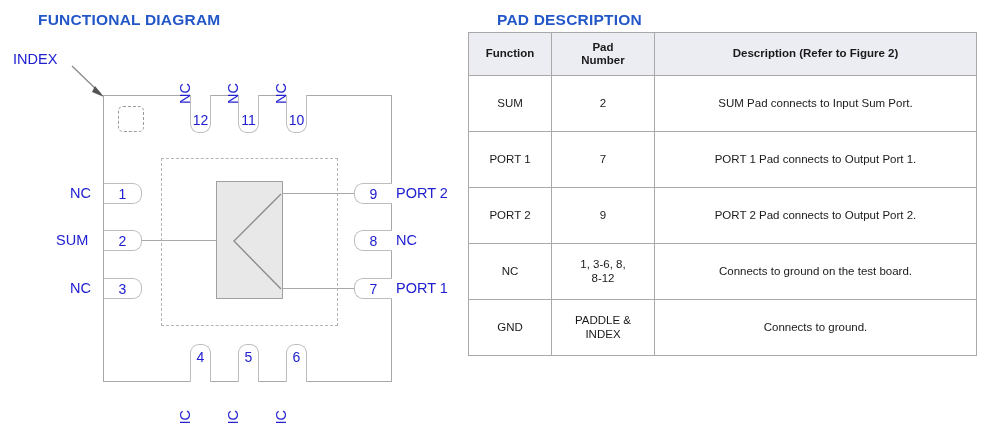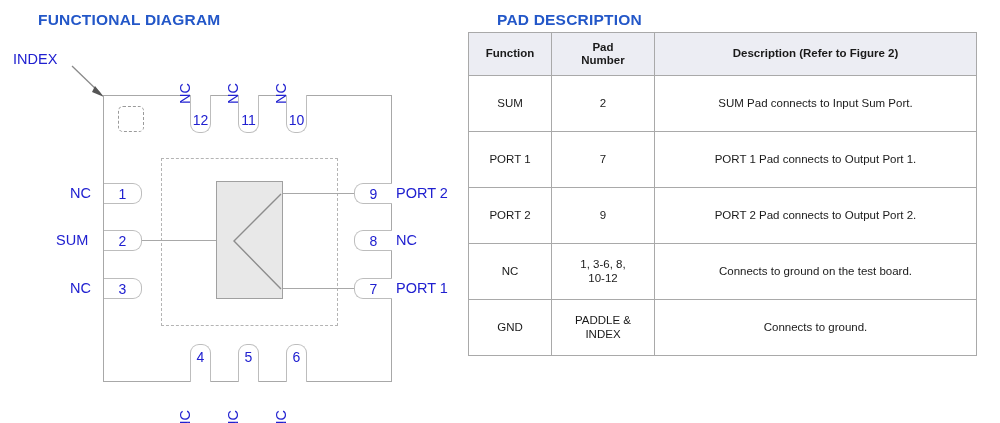--- a/index.html
+++ b/index.html
@@ -287,21 +287,21 @@
     </tr>
     <tr>
       <td>PORT 2</td>
       <td>9</td>
       <td>PORT 2 Pad connects to Output Port 2.</td>
     </tr>
     <tr>
       <td>NC</td>
       <td>
         <span>1, 3-6, 8,</span><br>
-        <span>10-12</span>
+        <span>8-12</span>
       </td>
       <td>Connects to ground on the test board.</td>
     </tr>
     <tr>
       <td>GND</td>
       <td>
         <span>PADDLE &amp;</span><br>
         <span>INDEX</span>
       </td>
       <td>Connects to ground.</td>

